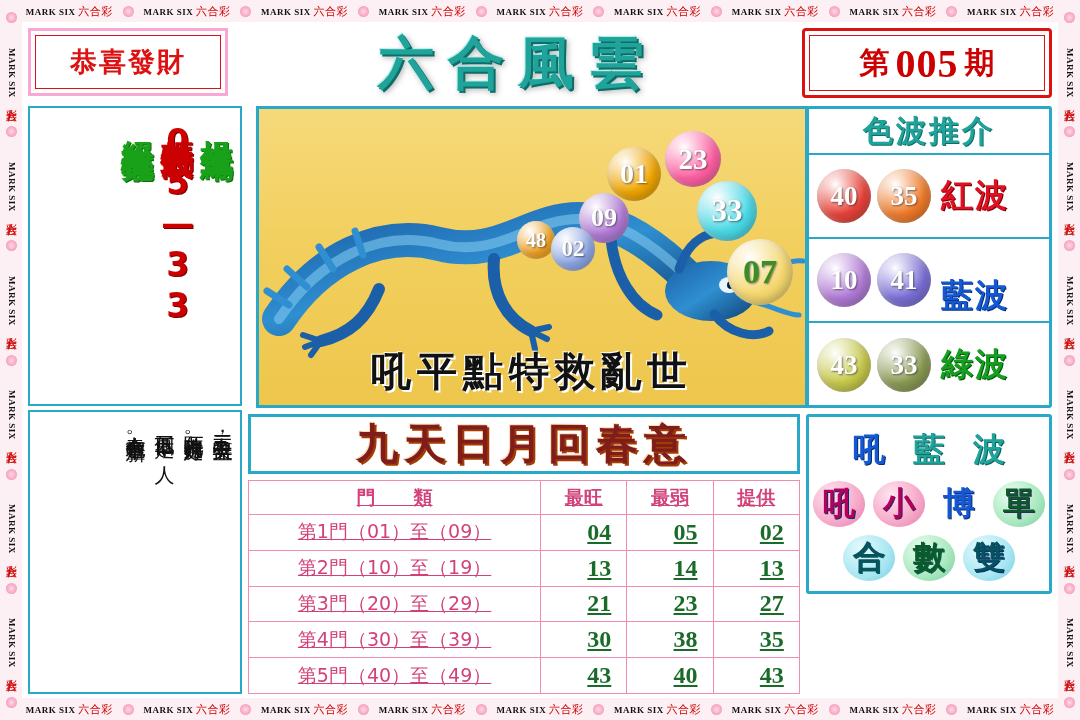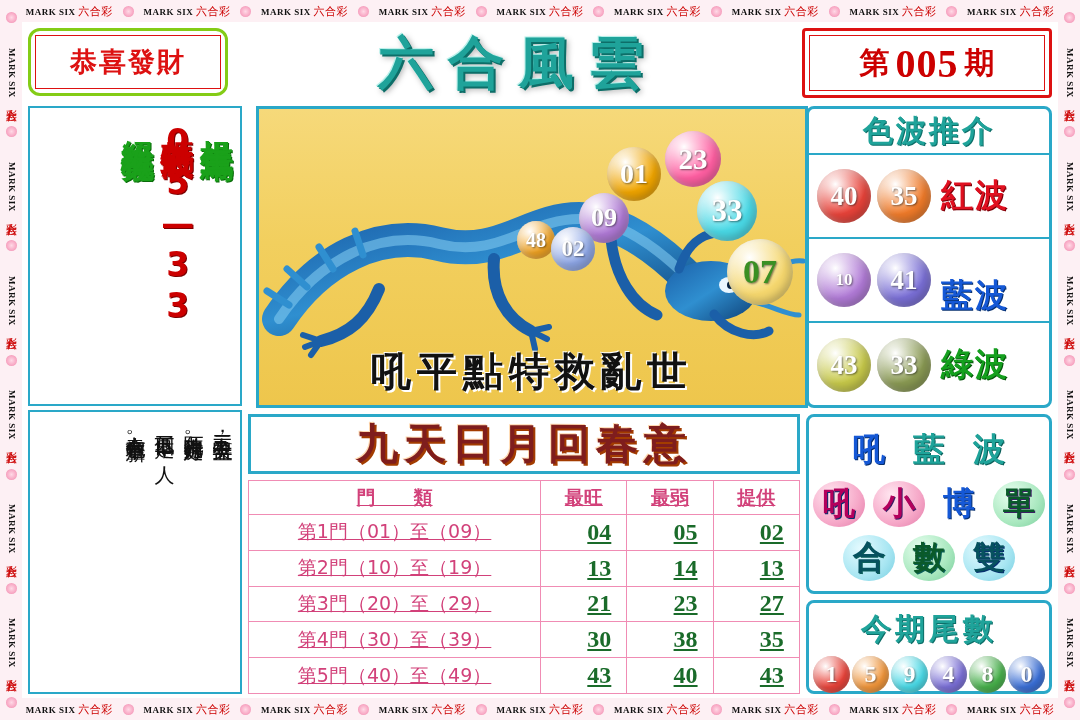--- a/index.html
+++ b/index.html
@@ -52,21 +52,21 @@
     width:1036px; height:676px;
     background:#fff;
   }
 
   
   #header-row {
     position:absolute; left:6px; top:4px; width:1024px; height:76px;
   }
   #gxfc-box {
     position:absolute; left:0; top:2px; width:200px; height:68px;
-    border:3px solid #84cc16; border-radius:12px;
+    border:3px solid #f9a8d4; border-radius:0;
     background:#fff;
     display:flex; align-items:center; justify-content:center;
   }
   #gxfc-box .inner {
     border:1px solid #d11; width:186px; height:54px;
     display:flex; align-items:center; justify-content:center;
   }
   #gxfc {
     font-family:"DejaVu Sans", sans-serif;
     font-size:27px; font-weight:bold; color:#d11;
@@ -200,21 +200,21 @@
   }
   th {
     color:#d2417a; font-size:19px; font-weight:bold; height:34px;
   }
   td.label { color:#d2417a; font-size:19px; }
   td.val {
     font-family:"Liberation Serif", serif;
     font-size:24px; font-weight:bold; color:#1a6b2a;padding-left:32px;
   }
   .panel {
-    border:3px solid #2aa8c8; background:#fff; border-radius:8px;
+    border:3px solid #2aa8c8; background:#fff; border-radius:3px;
   }
   #wave-panel { position:absolute; right:6px; top:84px; width:246px; height:302px; }
   #wave-title {
     height:46px; display:flex; align-items:center; justify-content:center;
     font-size:30px; font-weight:bold; letter-spacing:3px;
     color:#1fa39a; text-shadow:1px 1px 0 #0d6e68;
     border-bottom:2px solid #2aa8c8;
   }
   .wave-row {
     height:84px; display:flex; align-items:center; padding-left:8px; gap:6px;
@@ -486,21 +486,21 @@
 
     <div id="wave-panel" class="panel">
       <div id="wave-title">色波推介</div>
       <div id="wave-rows">
           <div class="wave-row">
             <div class="ball" style="position: relative; width: 54px; height: 54px; font-size: 27px; background: radial-gradient(circle at 34% 28%, rgb(255, 255, 255) 0%, rgb(232, 67, 58) 58%, rgb(232, 67, 58) 100%);">40</div>
             <div class="ball" style="position: relative; width: 54px; height: 54px; font-size: 27px; background: radial-gradient(circle at 34% 28%, rgb(255, 255, 255) 0%, rgb(240, 123, 42) 58%, rgb(240, 123, 42) 100%);">35</div>
             <div class="wave-label wave-red">紅波</div>
           </div>
           <div class="wave-row">
-            <div class="ball" style="position: relative; width: 54px; height: 54px; font-size: 17px; background: radial-gradient(circle at 34% 28%, rgb(255, 255, 255) 0%, rgb(176, 122, 214) 58%, rgb(176, 122, 214) 100%);">10</div>
+            <div class="ball" style="position: relative; width: 54px; height: 54px; font-size: 27px; background: radial-gradient(circle at 34% 28%, rgb(255, 255, 255) 0%, rgb(176, 122, 214) 58%, rgb(176, 122, 214) 100%);">10</div>
             <div class="ball" style="position: relative; width: 54px; height: 54px; font-size: 27px; background: radial-gradient(circle at 34% 28%, rgb(255, 255, 255) 0%, rgb(122, 111, 214) 58%, rgb(122, 111, 214) 100%);">41</div>
             <div class="wave-label wave-blue">藍波</div>
           </div>
           <div class="wave-row">
             <div class="ball" style="position: relative; width: 54px; height: 54px; font-size: 27px; background: radial-gradient(circle at 34% 28%, rgb(255, 255, 255) 0%, rgb(199, 201, 74) 58%, rgb(199, 201, 74) 100%);">43</div>
             <div class="ball" style="position: relative; width: 54px; height: 54px; font-size: 27px; background: radial-gradient(circle at 34% 28%, rgb(255, 255, 255) 0%, rgb(138, 154, 83) 58%, rgb(138, 154, 83) 100%);">33</div>
             <div class="wave-label wave-green">綠波</div>
           </div>
         </div>
     </div>
@@ -517,26 +517,15 @@
           <div class="lucky-ch lc-blue">博</div>
           <div class="lucky-ch lc-purple lc-greenball">單</div>
         </div>
       <div class="lucky-row" id="lucky-row-3">
           <div class="lucky-ch lc-teal lc-cyanball">合</div>
           <div class="lucky-ch lc-teal lc-greenball">數</div>
           <div class="lucky-ch lc-blue lc-cyanball">雙</div>
         </div>
     </div>
 
-    <div id="tail-panel" class="panel">
-      <div id="tail-title">今期尾數</div>
-      <div id="tail-balls">
-          <div class="tball" style="background: radial-gradient(circle at 34% 28%, rgb(255, 255, 255) 0%, rgb(232, 67, 58) 58%, rgb(232, 67, 58) 100%);">1</div>
-          <div class="tball" style="background: radial-gradient(circle at 34% 28%, rgb(255, 255, 255) 0%, rgb(240, 149, 58) 58%, rgb(240, 149, 58) 100%);">5</div>
-          <div class="tball" style="background: radial-gradient(circle at 34% 28%, rgb(255, 255, 255) 0%, rgb(74, 217, 230) 58%, rgb(74, 217, 230) 100%);">9</div>
-          <div class="tball" style="background: radial-gradient(circle at 34% 28%, rgb(255, 255, 255) 0%, rgb(122, 111, 214) 58%, rgb(122, 111, 214) 100%);">4</div>
-          <div class="tball" style="background: radial-gradient(circle at 34% 28%, rgb(255, 255, 255) 0%, rgb(71, 176, 75) 58%, rgb(71, 176, 75) 100%);">8</div>
-          <div class="tball" style="background: radial-gradient(circle at 34% 28%, rgb(255, 255, 255) 0%, rgb(58, 111, 214) 58%, rgb(58, 111, 214) 100%);">0</div>
-        </div>
-    </div>
 
   </div>
 </div>
 
 </body></html>

